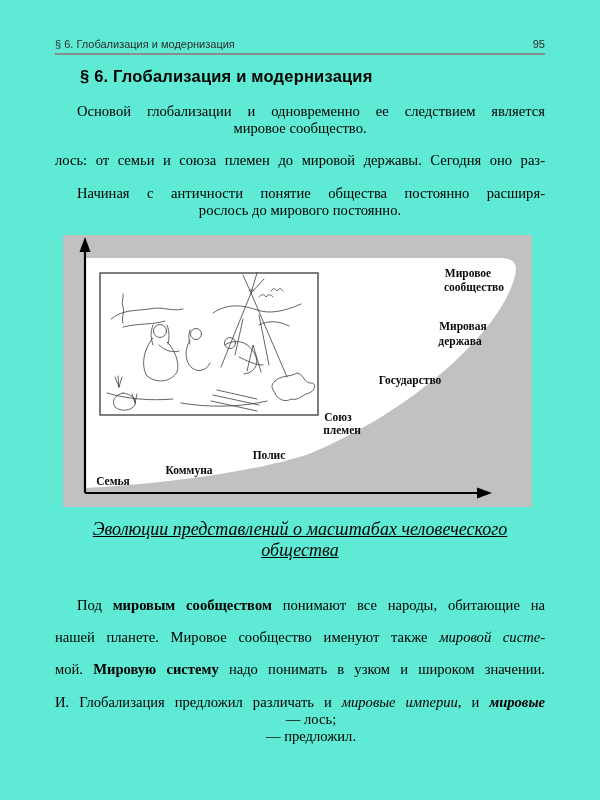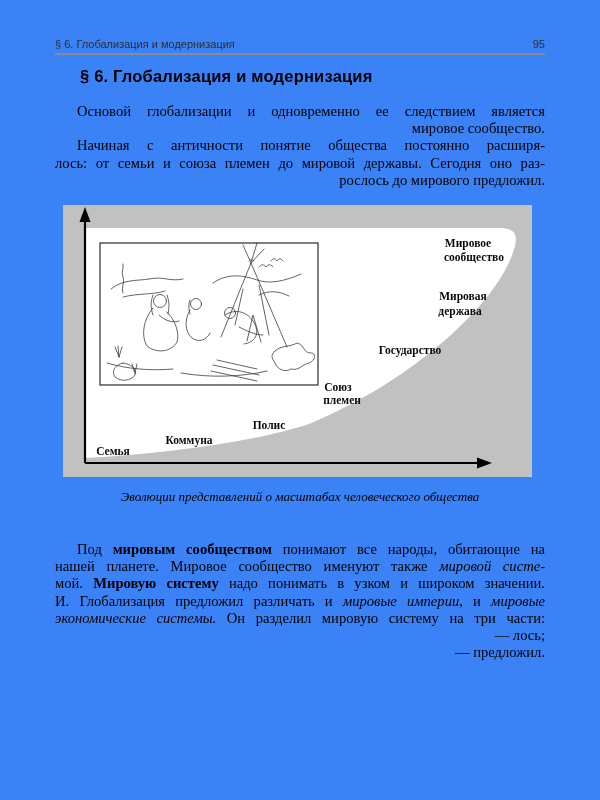--- a/index.html
+++ b/index.html
@@ -1,48 +1,48 @@
 <!DOCTYPE html>
 <html lang="ru"><head>
 <meta charset="utf-8">
 <style>
   html,body{margin:0;padding:0;background:#ffffff;}
   .page{
     position:relative;
     width:600px;height:800px;
     box-sizing:border-box;
     padding:38px 55px 0 55px;
-    background:#3b82f6;
+    background:#5eead4;
     font-family:"Liberation Serif", serif;
     color:#000;
     overflow:hidden;
   }
   .header{
     display:flex;justify-content:space-between;align-items:flex-end;
     font-family:"Liberation Sans", sans-serif;
     font-size:11px;color:#2e2e2e;
     border-bottom:2px solid #8c8c8c;
     padding-bottom:3px;
   }
   .title{
     margin:12px 0 0 25px;
     font-family:"Liberation Sans", sans-serif;
     font-weight:bold;font-size:16.5px;letter-spacing:.2px;
   }
   .textblock{font-size:14.6px;line-height:17.2px;}
   .intro{margin-top:17px;}
   .main{margin-top:36px;}
-  .tline{text-align:right;}
-  .tline.j{text-align:justify;text-align-last:justify;}
+  .tline{text-align:center;}
+  .tline.j{text-align:justify;text-align-last:justify;margin-top:15px;}
   .tline.ind{text-indent:22px;}
   .figure{margin:16px 0 0 8px;width:469px;height:272px;}
   .figure svg{display:block;}
   .caption{
     margin-top:12px;width:100%;text-align:center;
-    font-style:italic;font-size:13px;
+    font-style:italic;font-size:18px;text-decoration:underline;
   }
   .stage-label{
     font-family:"Liberation Serif", serif;
     font-weight:bold;font-size:11.5px;fill:#0a0a0a;
   }
   .sketch{stroke:#3c3c3c;stroke-width:.8;fill:none;stroke-linecap:round;}
 </style>
 </head>
 <body>
 
@@ -51,23 +51,23 @@
   <div class="header">
     <span>§ 6. Глобализация и модернизация</span>
     <span>95</span>
   </div>
 
   <h1 class="title">§ 6. Глобализация и модернизация</h1>
 
   <div class="textblock intro">
       <div class="tline ind j"><span>Основой глобализации и одновременно ее следствием является</span></div>
       <div class="tline"><span>мировое сообщество.</span></div>
+      <div class="tline j"><span>лось: от семьи и союза племен до мировой державы. Сегодня оно раз-</span></div>
       <div class="tline ind j"><span>Начиная с античности понятие общества постоянно расширя-</span></div>
-      <div class="tline j"><span>лось: от семьи и союза племен до мировой державы. Сегодня оно раз-</span></div>
-      <div class="tline"><span>рослось до мирового предложил.</span></div>
+      <div class="tline"><span>рослось до мирового постоянно.</span></div>
     </div>
 
   <div class="figure">
     <svg width="469" height="272" viewBox="0 0 469 272" xmlns="http://www.w3.org/2000/svg">
 
       <rect x="0" y="0" width="469" height="272" fill="#c1c1c1"></rect>
 
       <path d="M 22 23 L 436 23 C 451 23 455 29 452 41 C 445 68 421 101 381 136 C 346 166 301 196 246 219 C 191 237 101 249 22 253 Z" fill="#ffffff"></path>
 
       <g>
@@ -139,19 +139,18 @@
       </g>
     </svg>
   </div>
 
   <div class="caption">Эволюции представлений о масштабах человеческого общества</div>
 
   <div class="textblock main">
       <div class="tline ind j"><span>Под </span><span style="font-weight: bold;">мировым сообществом</span><span> понимают все народы, обитающие на</span></div>
       <div class="tline j"><span>нашей планете. Мировое сообщество именуют также </span><span style="font-style: italic; font-family: Liberation Serif, serif;">мировой систе-</span></div>
       <div class="tline j"><span style="">мой.</span><span> </span><span style="font-weight: bold;">Мировую систему</span><span> надо понимать в узком и широком значении.</span></div>
-      <div class="tline j"><span>И. Глобализация предложил различать и </span><span style="font-style: italic;">мировые империи</span><span>, и </span><span style="font-style: italic;">мировые</span></div>
-      <div class="tline j"><span style="font-style: italic;">экономические системы.</span><span> Он разделил мировую систему на три части:</span></div>
+      <div class="tline j"><span>И. Глобализация предложил различать и </span><span style="font-style: italic;">мировые империи</span><span>, и </span><span style="font-style: italic; font-weight: bold;">мировые</span></div>
       <div class="tline ind"><span>— лось;</span></div>
       <div class="tline ind"><span>— предложил.</span></div>
     </div>
 
 </div>
 
 </body></html>

